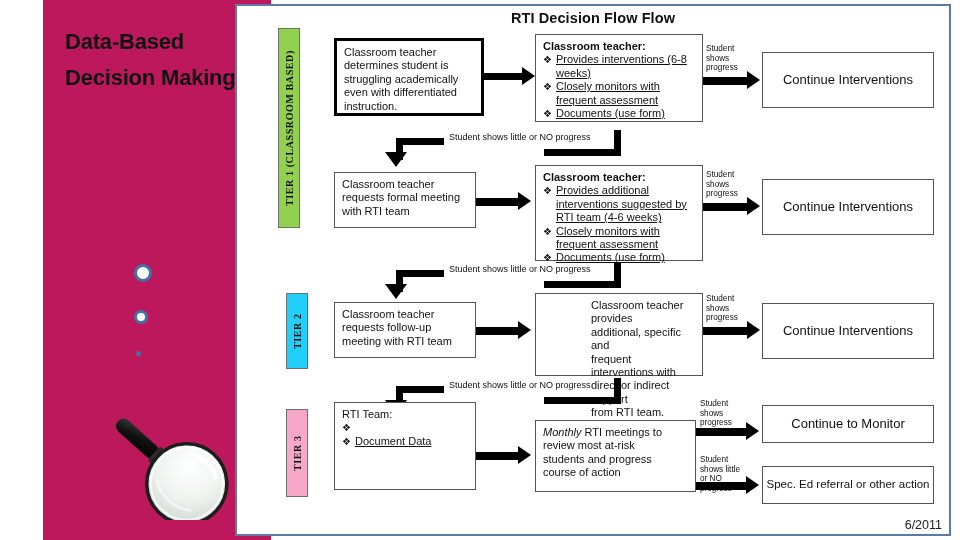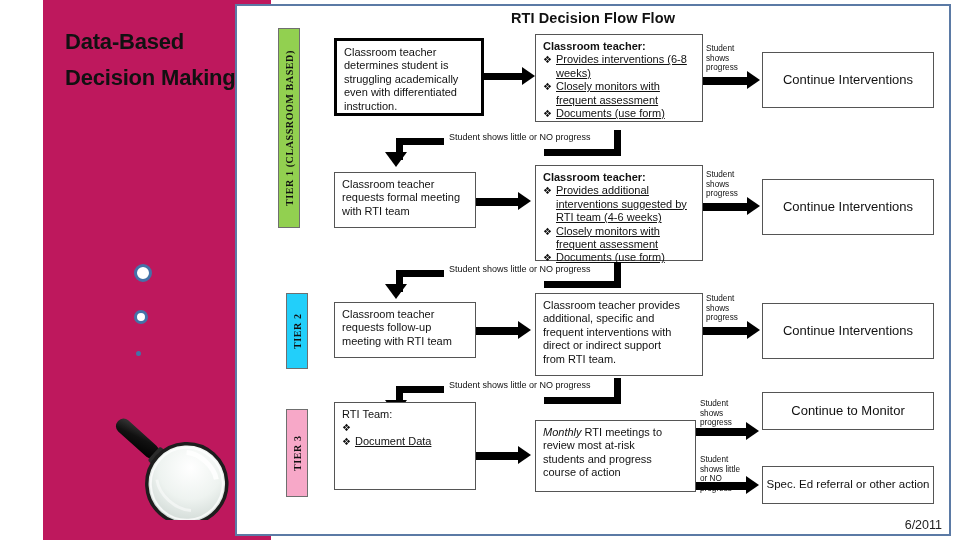--- a/index.html
+++ b/index.html
@@ -237,21 +237,21 @@
     <div>requests follow-up</div>
     <div>meeting with RTI team</div>
   </div>
 </div>
 
 <div class="h-arrow" style="left:476px;top:331px;">
   <div class="shaft" style="width:42px;height:8px;top:-4px;"></div>
   <div class="head" style="left:42px;top:-10px;"></div>
 </div>
 
-<div class="fbox thin" style="left:535px;top:293px;width:168px;height:83px;">
+<div class="fbox thin" style="left:535px;top:293px;width:168px;height:83px;padding-left:48px;">
   <div class="pad">
     <div>Classroom teacher provides</div>
     <div>additional, specific and</div>
     <div>frequent interventions with</div>
     <div>direct or indirect support</div>
     <div>from RTI team.</div>
   </div>
 </div>
 
 <div class="edge-label" style="left:706px;top:294px;width:38px;">Student shows progress</div>
@@ -300,21 +300,21 @@
     <div>students and progress</div>
     <div>course of action</div>
   </div>
 </div>
 
 <div class="edge-label" style="left:700px;top:399px;width:38px;">Student shows progress</div>
 <div class="h-arrow" style="left:696px;top:432px;">
   <div class="shaft" style="width:50px;height:8px;top:-4px;"></div>
   <div class="head" style="left:50px;top:-10px;"></div>
 </div>
-<div class="fbox thin" style="left:762px;top:392px;width:172px;height:38px;">
+<div class="fbox thin" style="left:762px;top:405px;width:172px;height:38px;">
   <div class="centered">Continue to Monitor</div>
 </div>
 
 <div class="edge-label" style="left:700px;top:455px;width:48px;">Student shows little or NO progress</div>
 <div class="h-arrow" style="left:696px;top:486px;">
   <div class="shaft" style="width:50px;height:8px;top:-4px;"></div>
   <div class="head" style="left:50px;top:-10px;"></div>
 </div>
 <div class="fbox thin" style="left:762px;top:466px;width:172px;height:38px;">
   <div class="centered" style="font-size:11.5px;">Spec. Ed referral or other action</div>

